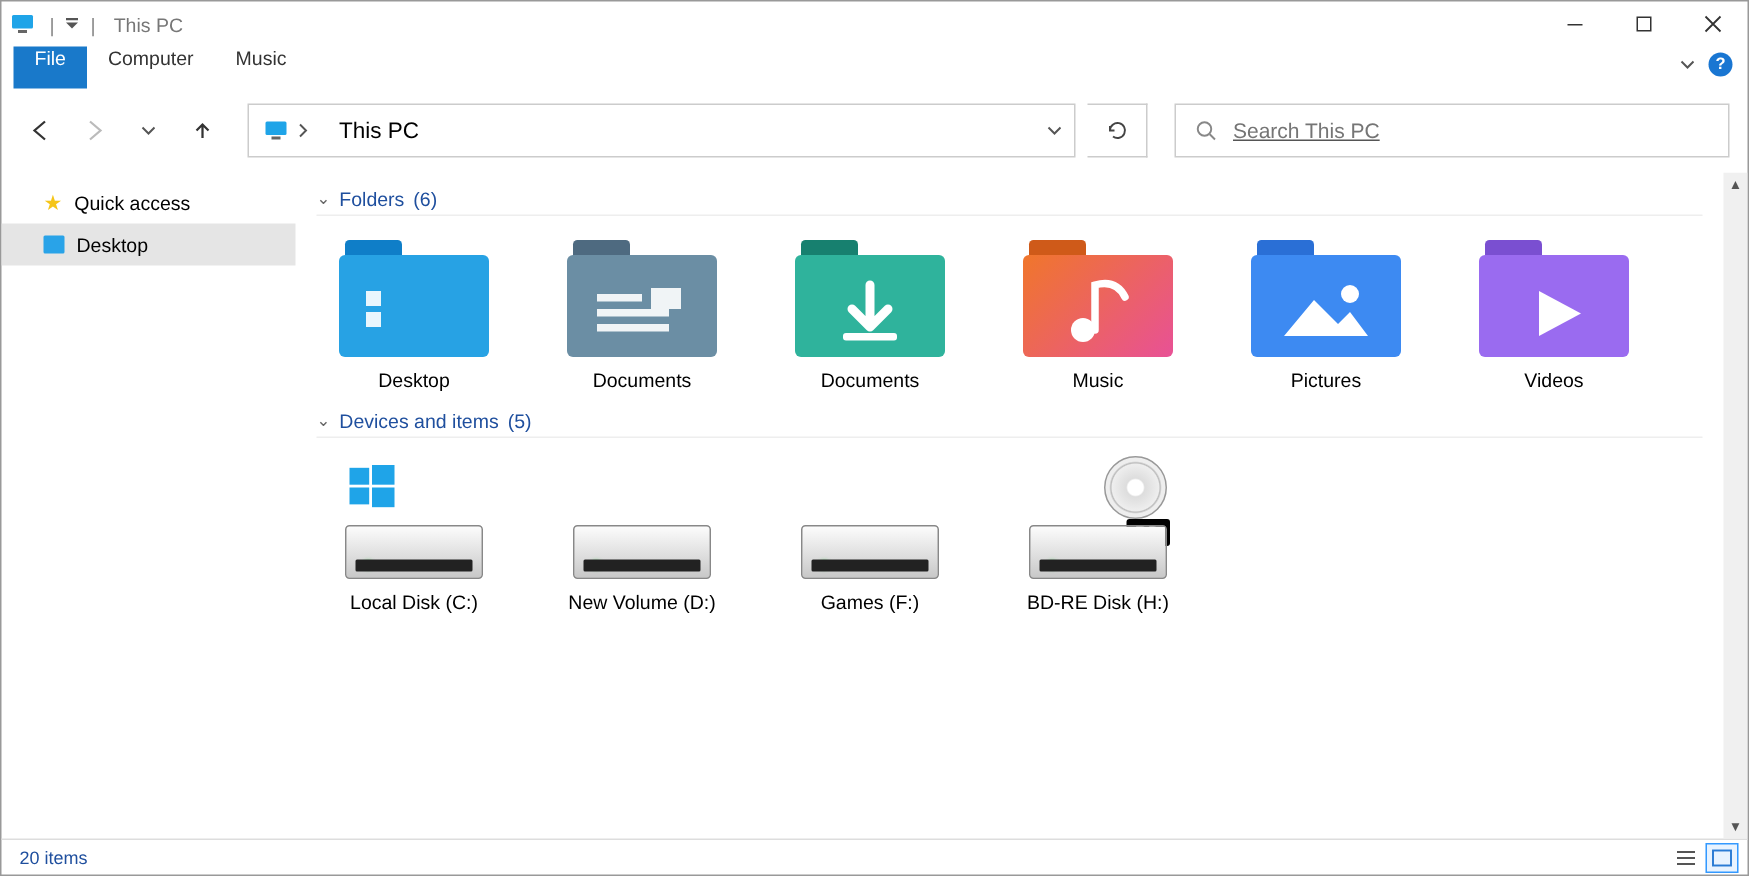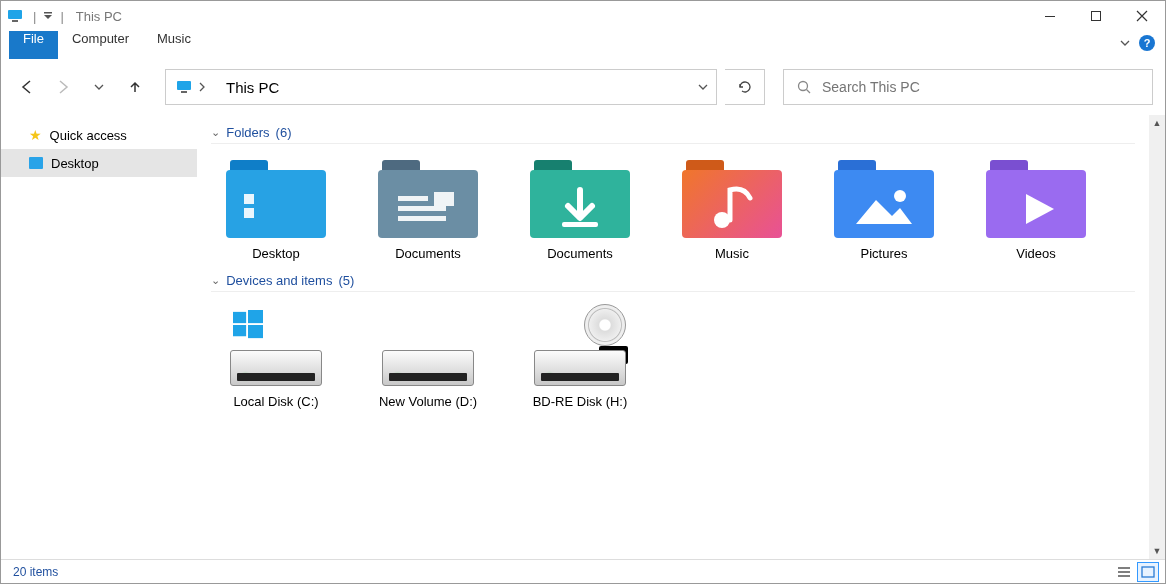--- a/index.html
+++ b/index.html
@@ -166,21 +166,21 @@
           <path d="M3 8 a5 5 0 1 1 2 4" fill="none" stroke="#444" stroke-width="1.3"></path>
           <path d="M3 5 L3 8 L6 8" fill="none" stroke="#444" stroke-width="1.3"></path>
         </svg>
     </div>
 
     <div class="search-box">
       <svg width="16" height="16">
           <circle cx="7" cy="7" r="4.5" fill="none" stroke="#888" stroke-width="1.3"></circle>
           <path d="M10.5 10.5 L14 14" stroke="#888" stroke-width="1.3"></path>
         </svg>
-      <input style="margin-left: 8px;" placeholder="Search This PC">
+      <input style="margin-left: 8px; text-decoration: underline;" placeholder="Search This PC">
     </div>
   </div>
 
   <div class="body">
     <div class="sidebar">
       <div class="side-item">
         <span class="star">★</span>
         <span>Quick access</span>
       </div>
       <div class="side-item selected">
@@ -294,20 +294,28 @@
             <div class="item">
               <div class="drive-wrap">
                 <div class="drive">
                   <span class="led"></span>
                 </div>
               </div>
               <div class="lbl">New Volume (D:)</div>
             </div>
             <div class="item">
               <div class="drive-wrap">
+                <div class="drive">
+                  <span class="led"></span>
+                </div>
+              </div>
+              <div class="lbl">Games (F:)</div>
+            </div>
+            <div class="item">
+              <div class="drive-wrap">
       <div class="disc"></div>
                 <div class="bd-badge">BD</div>
       <div class="drive">
                   <span class="led"></span>
                 </div>
               </div>
               <div class="lbl">BD-RE Disk (H:)</div>
             </div>
           </div>
         </div>

